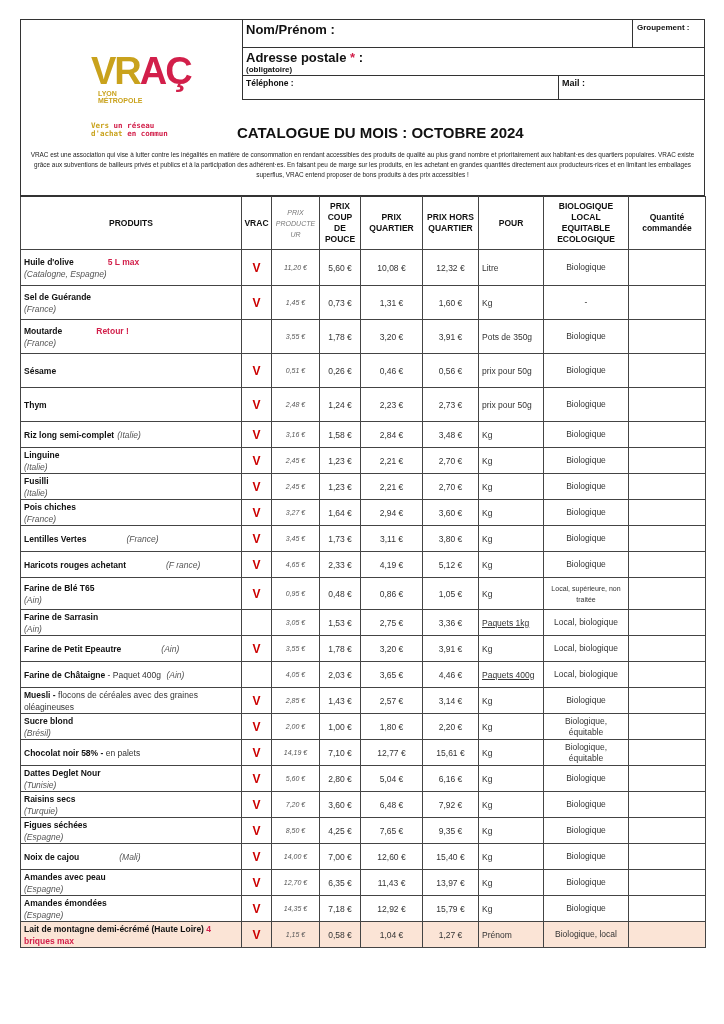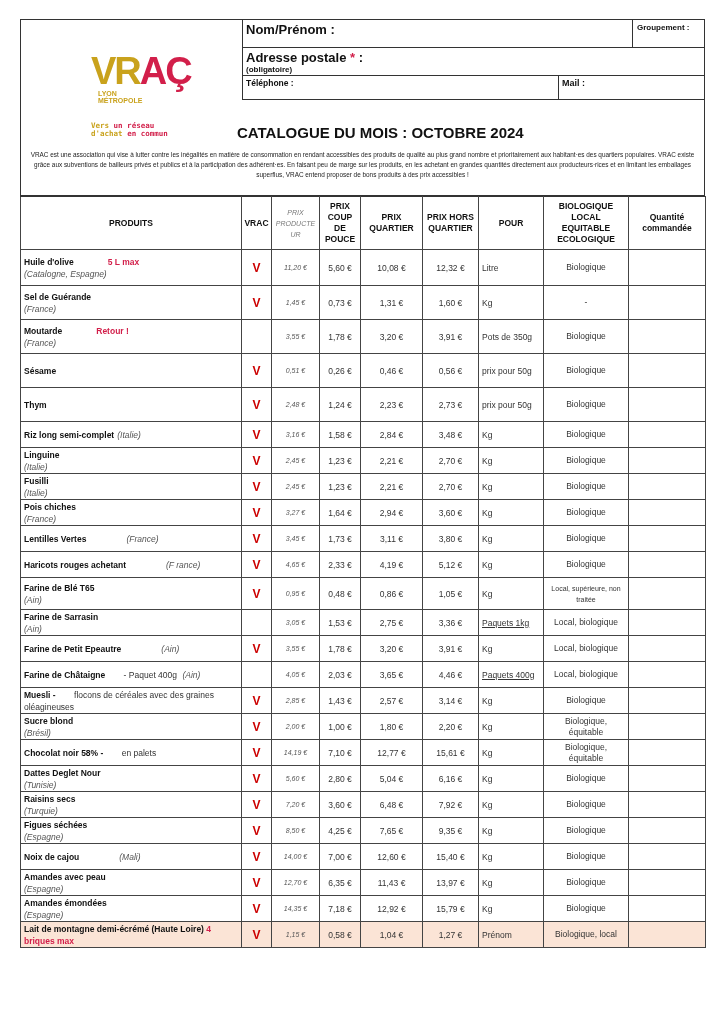--- a/index.html
+++ b/index.html
@@ -23,21 +23,21 @@
   .title { position:absolute; left:216px; top:104px; font-weight:bold; font-size:15px; }
   .intro { position:absolute; left:8px; right:8px; top:130px; text-align:center; font-size:6.4px; line-height:10px; color:#222; }
   table { border-collapse:collapse; width:685px; table-layout:fixed; margin-top:0; }
   td, th { border:1px solid #444; font-size:8.5px; padding:0 3px; box-sizing:border-box; }
   th { font-weight:bold; font-size:8.5px; text-align:center; height:53px; line-height:11px; border-top:1.5px solid #333; }
   th.prod-h { font-style:italic; font-weight:normal; color:#777; font-size:7px; }
   td.name { text-align:left; line-height:12px; }
   .pname { font-weight:bold;margin-top:28px; }
   .porig { font-style:italic; color:#555; }
   .pnote { color:#d21f4a; font-weight:bold; }
-  .pdesc { color:#333;margin-left:16px; }
+  .pdesc { color:#333; }
   td.v { text-align:center; color:#c00; font-weight:900; font-size:12px; }
   td.pp { text-align:center; font-style:italic; color:#555; font-size:7px; }
   td.num { text-align:center; color:#333; }
   td.pour { text-align:left; color:#333; }
   td.label { text-align:center; color:#333; line-height:11px; }
   .u { text-decoration:underline; }
   tr.hl td { background:#fbe4d6; }
 </style>
 </head>
 <body>

